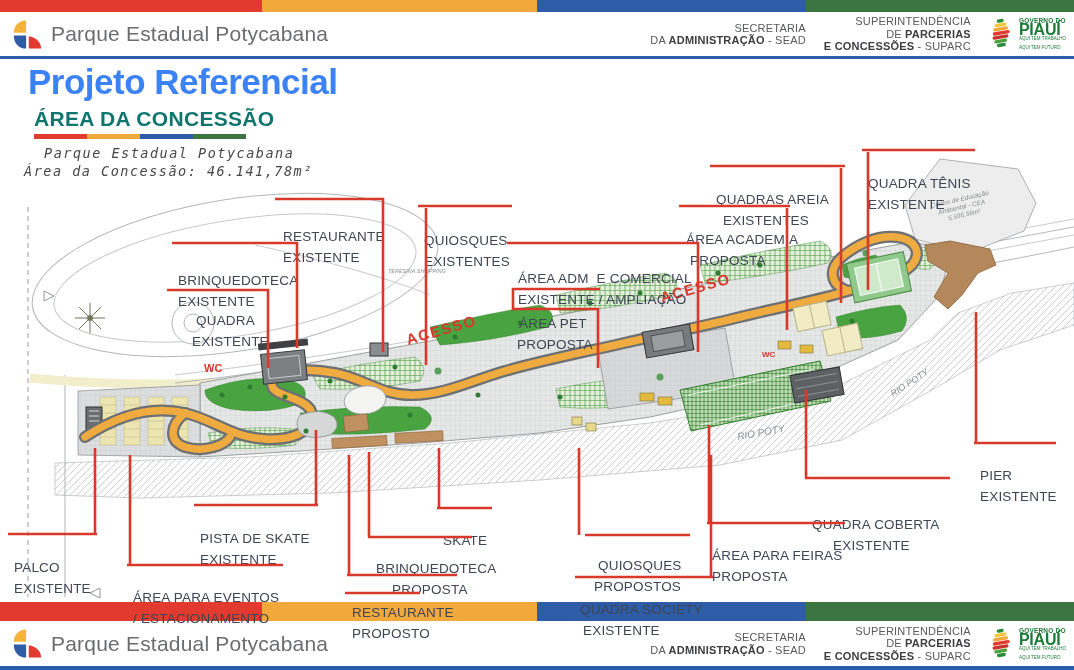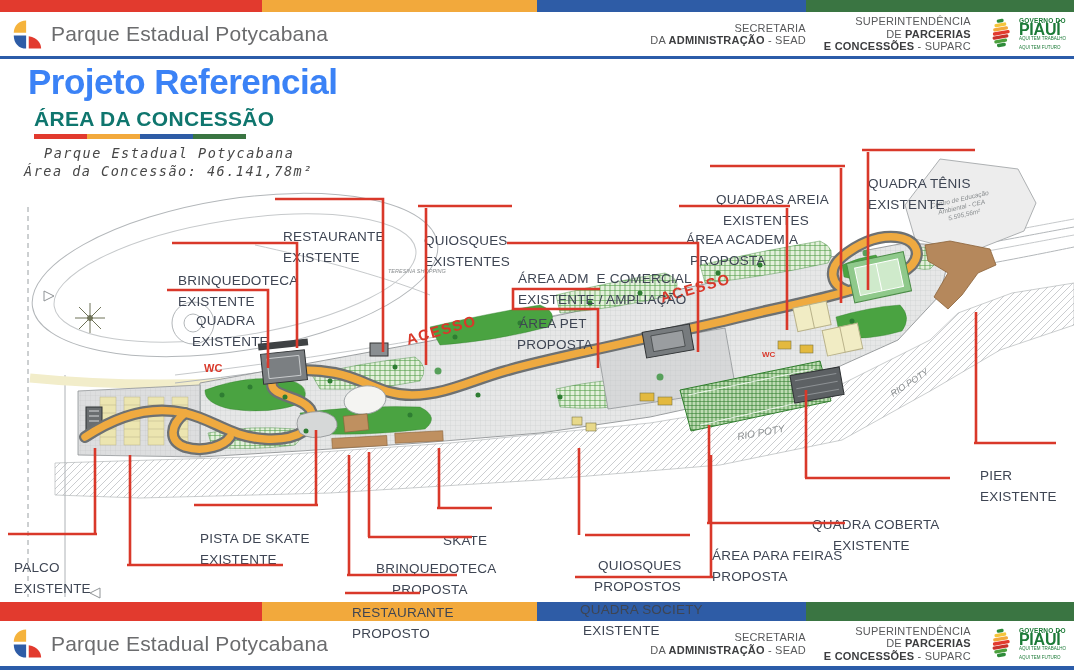--- a/index.html
+++ b/index.html
@@ -355,21 +355,21 @@
   <div>BRINQUEDOTECA</div><div style="margin-left:16px">PROPOSTA</div></div>
 <div class="callout" style="left:352px;top:560px">
   <div>RESTAURANTE</div><div>PROPOSTO</div></div>
 <div class="callout" style="left:443px;top:488px">
   <div>SKATE</div></div>
 <div class="callout" style="left:200px;top:486px">
   <div>PISTA DE SKATE</div><div>EXISTENTE</div></div>
 <div class="callout" style="left:14px;top:515px">
   <div>PALCO</div><div>EXISTENTE</div></div>
 <div class="callout" style="left:133px;top:545px">
-  </div>
+  <div>ÁREA PARA EVENTOS</div><div>/ ESTACIONAMENTO</div></div>
 
 <div class="stripebar" style="top:602px;height:19px">
   <div class="seg" style="width:262px;background:#e23a2e"></div>
   <div class="seg" style="width:275px;background:#f2a93c"></div>
   <div class="seg" style="width:269px;background:#2e5ca6"></div>
   <div class="seg" style="width:268px;background:#3a7542"></div>
 </div>
 <div class="band" style="top:621px;height:45px">
   <div class="brand">
     <svg width="30" height="33" viewBox="0 0 34 36">

